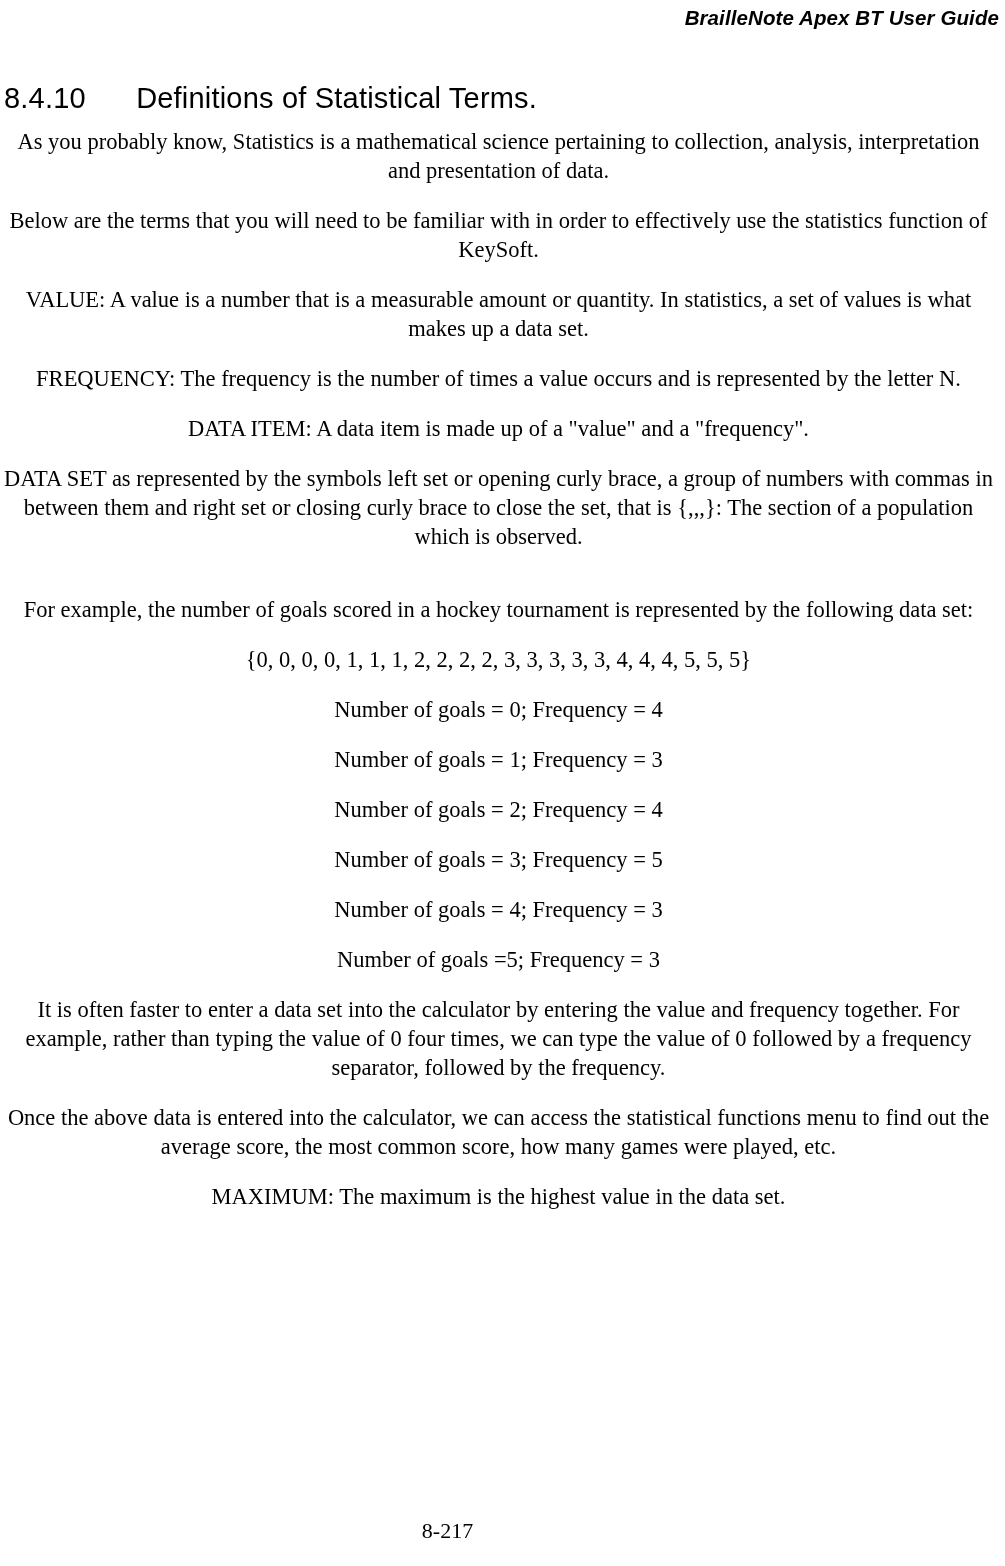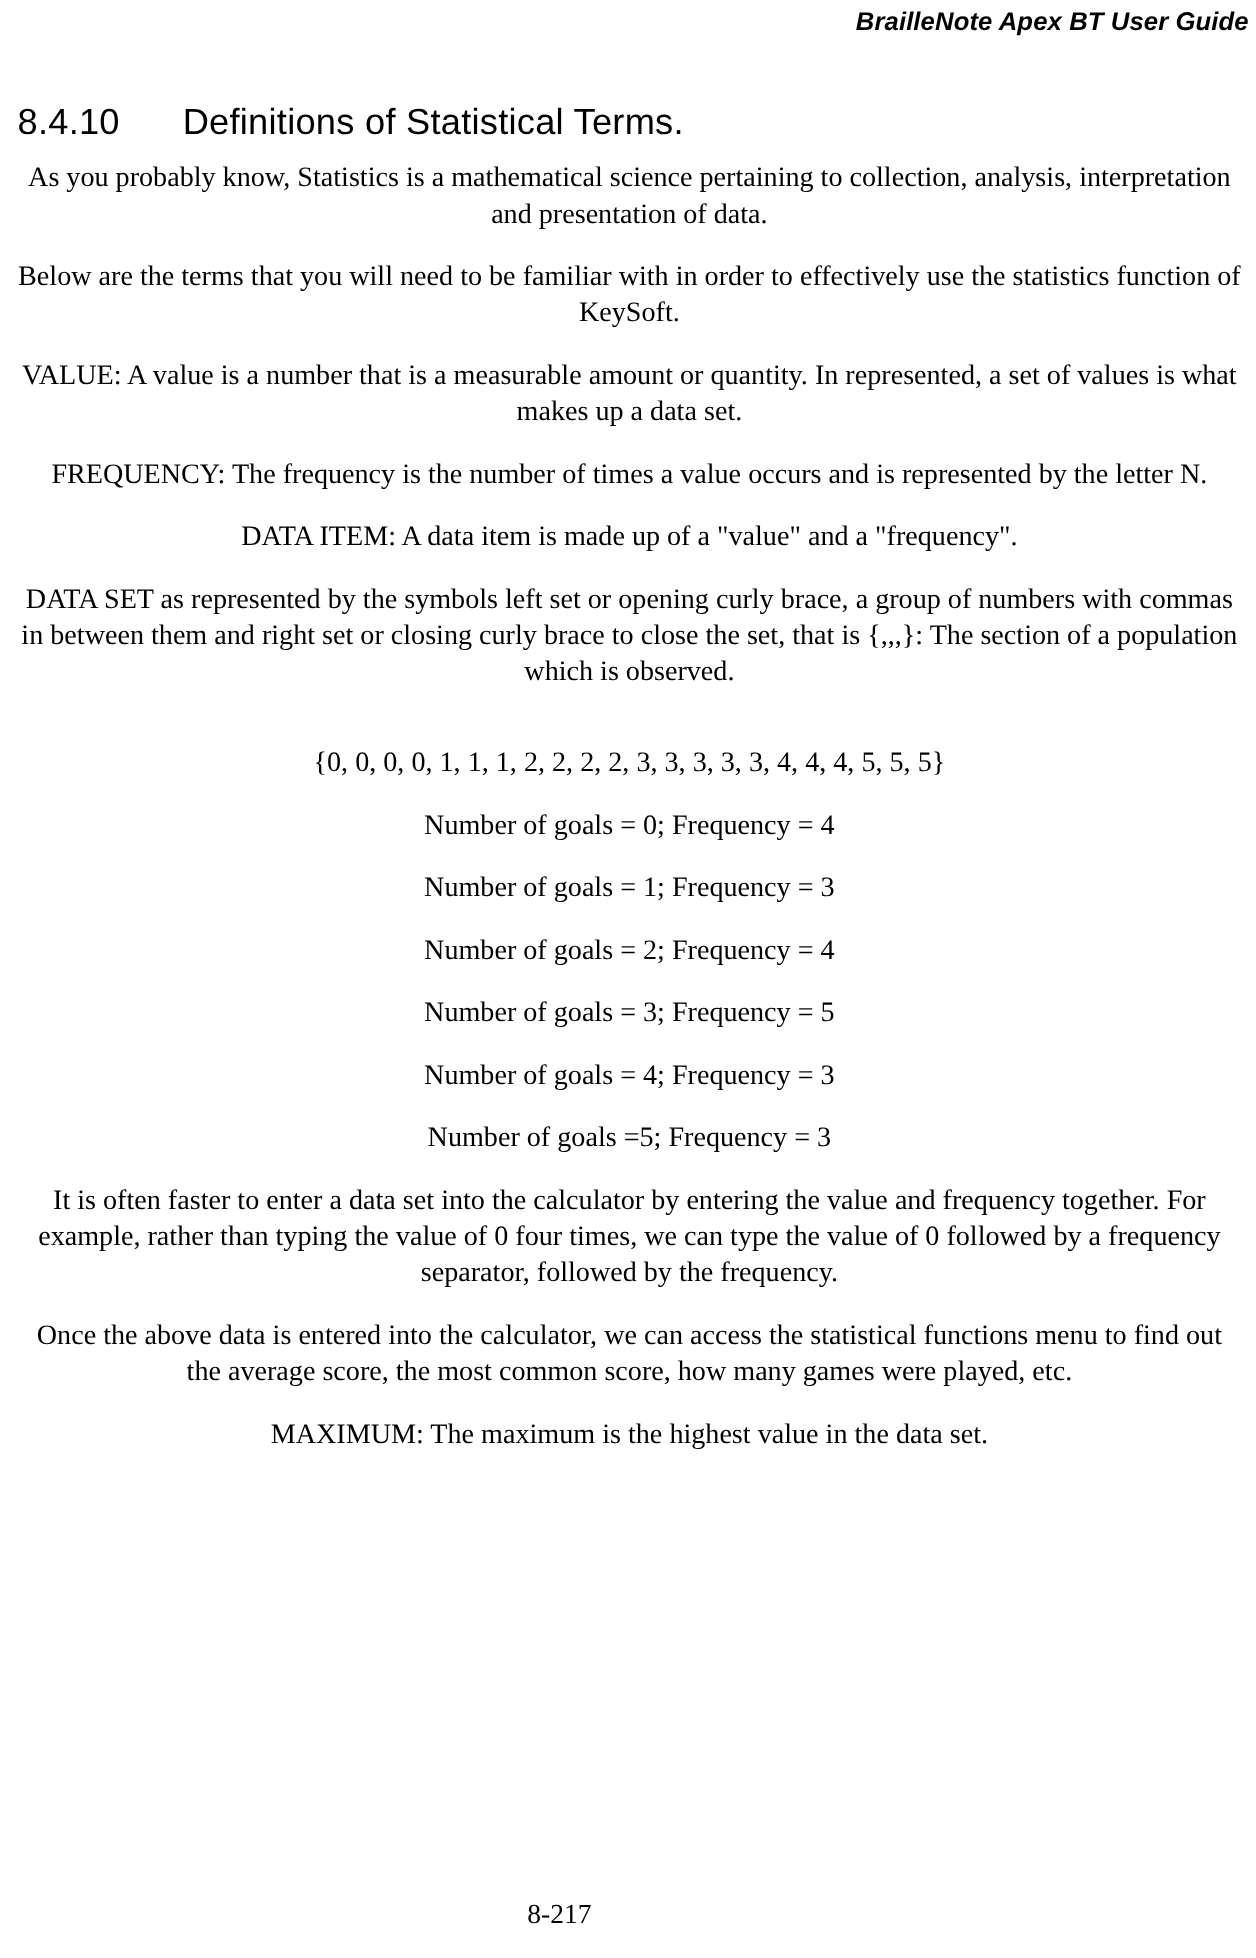--- a/index.html
+++ b/index.html
@@ -11,21 +11,21 @@
     width: 1005px;
     height: 1566px;
     font-family: "Liberation Serif", serif;
     color: #000000;
     position: relative;
   }
   .page {
     width: 1005px;
     height: 1566px;
     box-sizing: border-box;
-    padding: 0 0 0 10px;
+    padding: 0 0 0 0;
     position: relative;
   }
   .header {
     font-family: "Liberation Sans", sans-serif;
     font-style: italic;
     font-weight: bold;
     font-size: 20.5px;
     text-align: right;
     padding: 6px 6px 0 0;
     letter-spacing: 0.1px;
@@ -68,24 +68,25 @@
 <div class="page">
 
   <div class="header">BrailleNote Apex BT User Guide</div>
 
   <div class="content">
 
     <h2 class="section-heading">8.4.10	Definitions of Statistical Terms.</h2>
 
     <p class="body-text">As you probably know, Statistics is a mathematical science pertaining to collection, analysis, interpretation and presentation of data.</p>
     <p class="body-text">Below are the terms that you will need to be familiar with in order to effectively use the statistics function of KeySoft.</p>
-    <p class="body-text">VALUE: A value is a number that is a measurable amount or quantity. In represented, a set of values is what makes up a data set.</p>
+    <p class="body-text">VALUE: A value is a number that is a measurable amount or quantity. In statistics, a set of values is what makes up a data set.</p>
     <p class="body-text">FREQUENCY: The frequency is the number of times a value occurs and is represented by the letter N.</p>
     <p class="body-text">DATA ITEM: A data item is made up of a "value" and a "frequency".</p>
     <p class="body-text spacer-gap">DATA SET as represented by the symbols left set or opening curly brace, a group of numbers with commas in between them and right set or closing curly brace to close the set, that is {,,,}: The section of a population which is observed.</p>
+    <p class="body-text">For example, the number of goals scored in a hockey tournament is represented by the following data set:</p>
     <p class="body-text">{0, 0, 0, 0, 1, 1, 1, 2, 2, 2, 2, 3, 3, 3, 3, 3, 4, 4, 4, 5, 5, 5}</p>
     <p class="body-text">Number of goals = 0; Frequency = 4</p>
     <p class="body-text">Number of goals = 1; Frequency = 3</p>
     <p class="body-text">Number of goals = 2; Frequency = 4</p>
     <p class="body-text">Number of goals = 3; Frequency = 5</p>
     <p class="body-text">Number of goals = 4; Frequency = 3</p>
     <p class="body-text">Number of goals =5; Frequency = 3</p>
     <p class="body-text">It is often faster to enter a data set into the calculator by entering the value and frequency together. For example, rather than typing the value of 0 four times, we can type the value of 0 followed by a frequency separator, followed by the frequency.</p>
     <p class="body-text">Once the above data is entered into the calculator, we can access the statistical functions menu to find out the average score, the most common score, how many games were played, etc.</p>
     <p class="body-text">MAXIMUM: The maximum is the highest value in the data set.</p>

